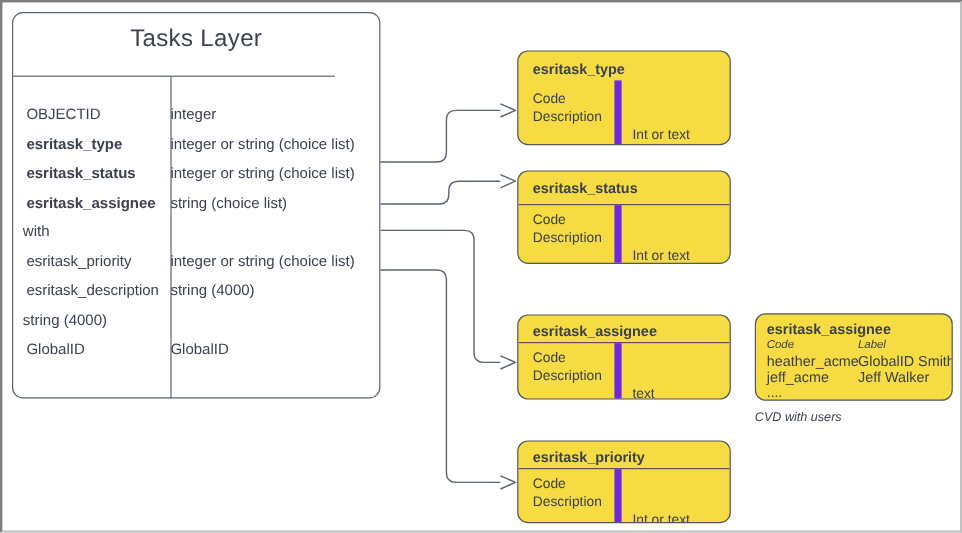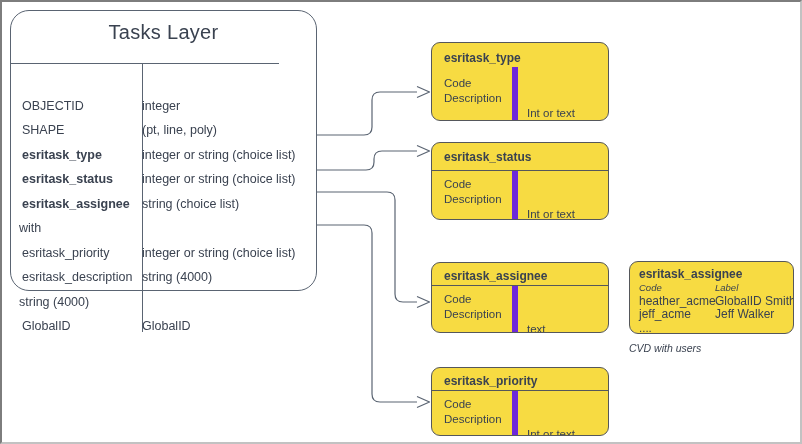--- a/index.html
+++ b/index.html
@@ -1,28 +1,28 @@
 <!DOCTYPE html>
 <html><head>
 <meta charset="utf-8">
 <style>
   html,body{margin:0;padding:0;background:#fff;}
   body{font-family:"Liberation Sans","DejaVu Sans",sans-serif;color:#3A4250;}
   .frame{position:relative;width:802px;height:444px;box-sizing:border-box;background:#fff;
          border:2px solid;border-color:#7D7D7D #C2C2C2 #C2C2C2 #7D7D7D;overflow:hidden;}
 
   
-  .tasks-table{position:absolute;left:8px;top:8px;width:307px;height:281px;box-sizing:border-box;
-               background:#fff;border:1px solid #5A6472;border-radius:19px;}
+  .tasks-table{position:absolute;left:8px;top:8px;width:307px;height:322px;box-sizing:border-box;
+               background:#fff;border:1px solid #5A6472;border-radius:9px;}
   .table-title{position:absolute;left:0;top:10px;width:100%;text-align:center;
                font-size:20px;letter-spacing:.3px;}
   .title-underline{position:absolute;left:0;top:52px;width:268px;border-bottom:1px solid #5A6472;}
   .col-divider{position:absolute;left:131px;top:53px;height:268px;border-left:1px solid #5A6472;}
   .trows{position:absolute;left:0;top:77px;width:100%;}
-  .trow{height:24.5px;display:flex;align-items:flex-end;font-size:12.5px;}
+  .trow{height:24.5px;display:flex;align-items:flex-start;font-size:12.5px;}
   .trow .fname{width:123px;padding-left:11px;box-sizing:border-box;white-space:nowrap;}
   .trow .ftype{padding-left:8px;white-space:nowrap;}
   .trow.bold .fname{font-weight:bold;}
 
   
   .connectors{position:absolute;left:0;top:0;width:802px;height:444px;pointer-events:none;}
   .connectors path.wire{fill:none;stroke:#5A6472;stroke-width:1.2;}
   .connectors path.head{fill:#fff;stroke:#5A6472;stroke-width:1.2;stroke-linejoin:round;}
 
   
@@ -59,24 +59,20 @@
 <div class="frame">
 
   <div class="tasks-table">
     <div class="table-title">Tasks Layer</div>
     <div class="title-underline"></div>
     <div class="col-divider"></div>
     <div class="trows">
       <div class="trow">
           <span class="fname">OBJECTID</span>
           <span class="ftype">integer</span>
-        </div>
-      <div class="trow">
-          <span class="fname">SHAPE</span>
-          <span class="ftype">(pt, line, poly)</span>
         </div>
       <div class="trow bold">
           <span class="fname">esritask_type</span>
           <span class="ftype">integer or string (choice list)</span>
         </div>
       <div class="trow bold">
           <span class="fname">esritask_status</span>
           <span class="ftype">integer or string (choice list)</span>
         </div>
       <div class="trow bold">

